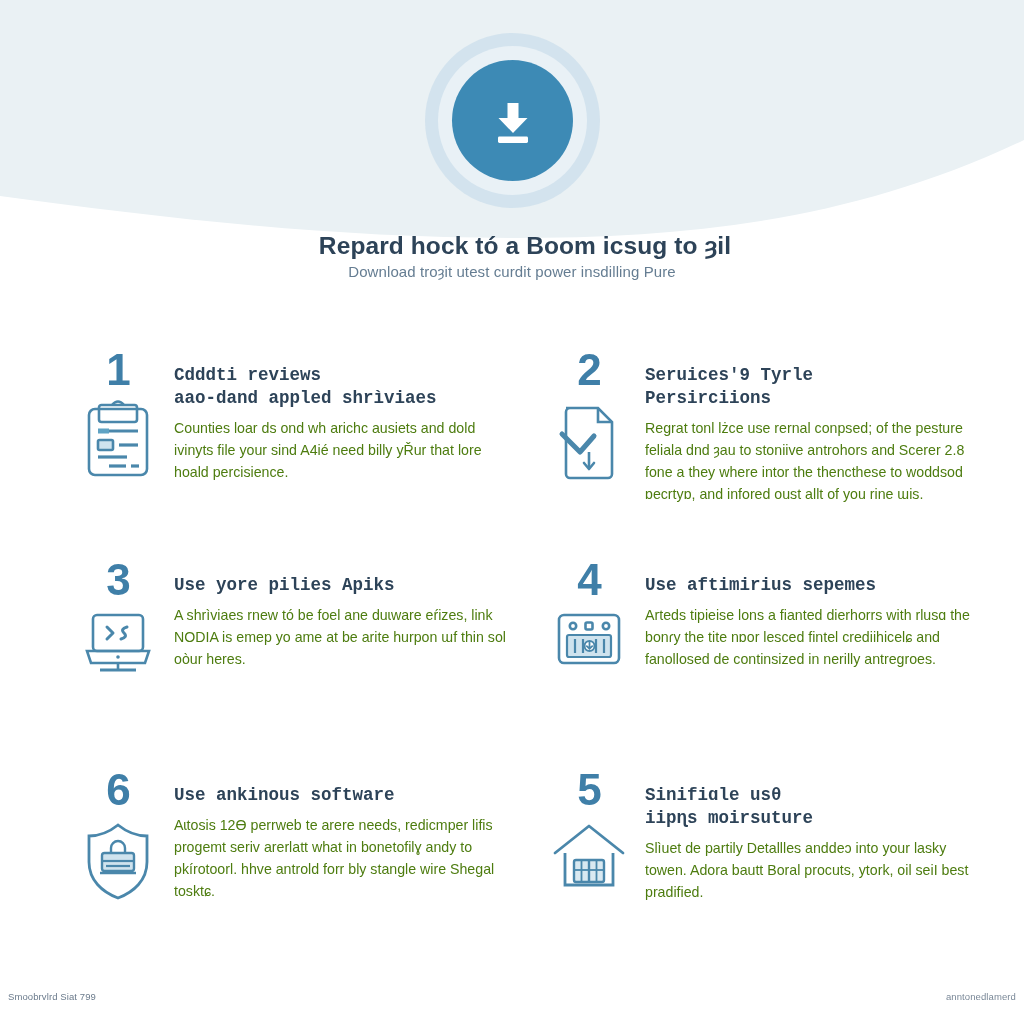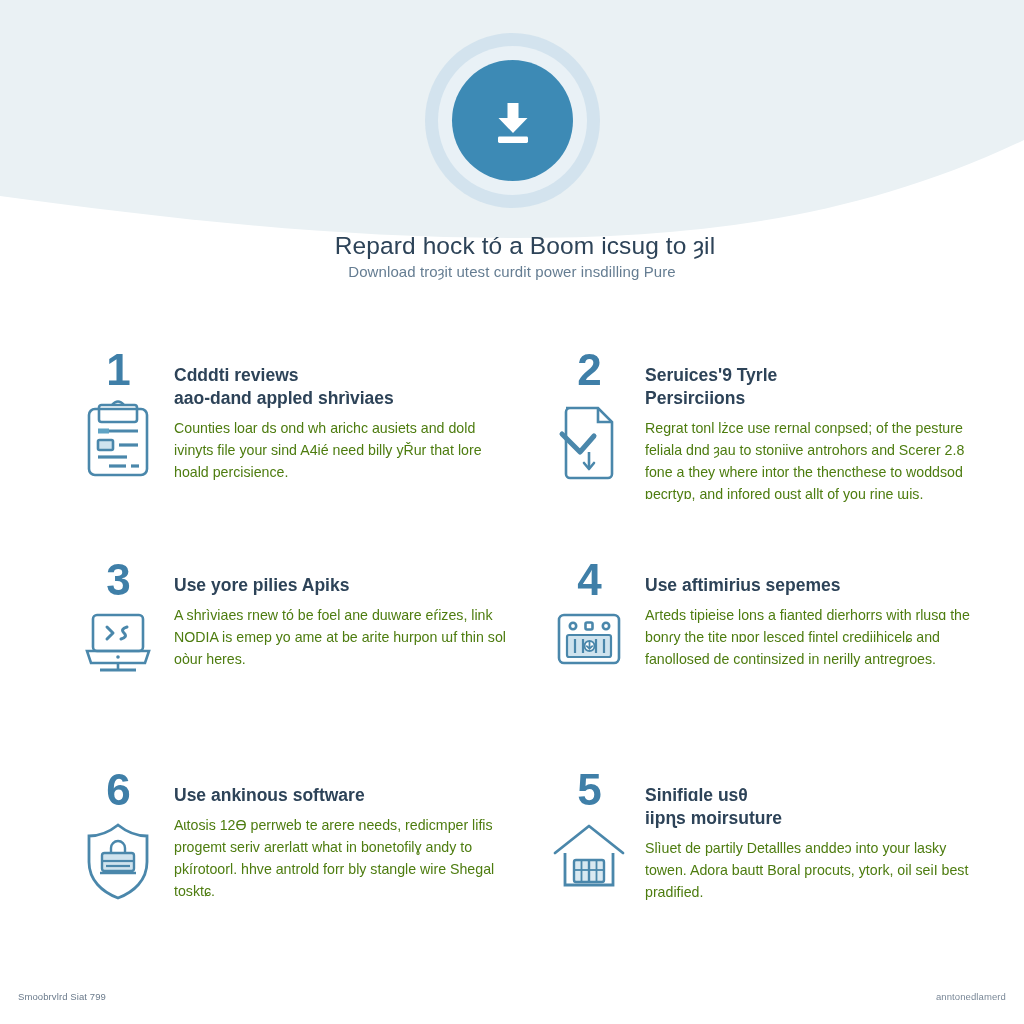--- a/index.html
+++ b/index.html
@@ -51,21 +51,21 @@
     display:flex; align-items:center; justify-content:center;
   }
   .badge-core svg { display:block; }
 
   
   .title {
     position:absolute;
     left:0; top:232px; width:1024px;
     text-align:center;
     font-size:24.5px;
-    font-weight:normal;
+    font-weight:bold;
     color:#2d4358;
     letter-spacing:.1px;
     padding-left:26px;
   }
   .subtitle {
     position:absolute;
     left:0; top:263px; width:1024px;
     text-align:center;
     font-size:15px;
     font-weight:400;
@@ -104,36 +104,37 @@
     letter-spacing:-1px;
   }
   .step-icon { display:block; }
   .step-body { flex:1; padding-top:16px; }
   .step-title {
     font-size:17.5px;
     font-weight:bold;
     color:#2d4358;
     line-height:1.32;
     margin-bottom:7px;
+    font-family:Liberation Mono, monospace;
   }
   .step-desc {
     font-size:14.2px;
     font-weight:400;
     color:#4d7c0f;
     line-height:1.55;
   }
 
   
   .footer {
     position:absolute;
     left:0; bottom:0;
     width:1024px; height:56px;
     display:flex; align-items:center;
     justify-content:space-between;
-    padding:0 18px;
+    padding:0 8px;
   }
   .footer-left, .footer-right {
     font-size:9.5px;
     color:#6b7b8c;
     letter-spacing:.1px;
   }
   .footer-right { opacity:.9;margin-left:24px; }
 </style>
 </head>
 <body>

